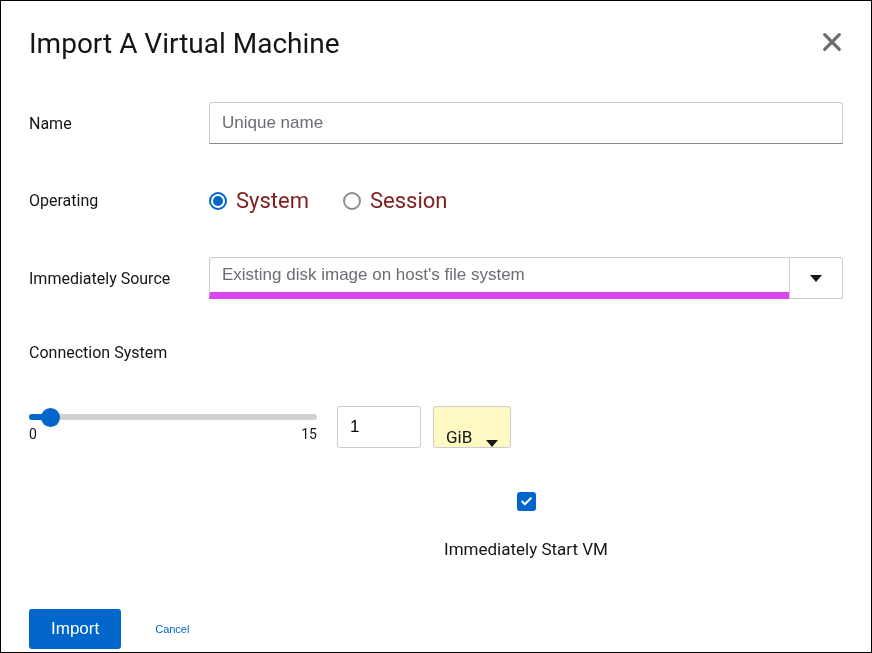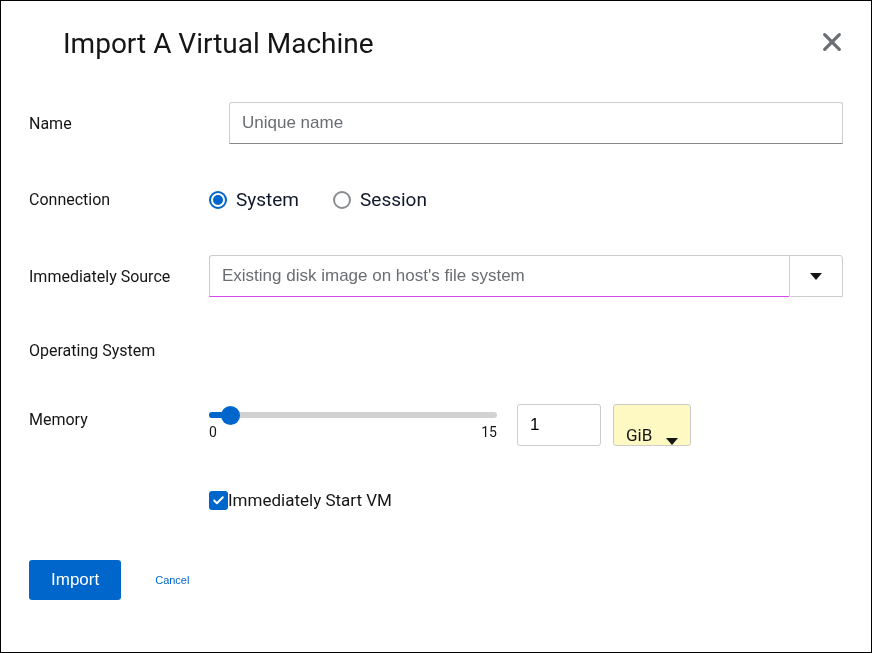--- a/index.html
+++ b/index.html
@@ -20,21 +20,20 @@
     .header {
       display: flex;
       justify-content: space-between;
       align-items: center;
       margin-bottom: 42px;
     }
     .title {
       font-size: 28px;
       font-weight: 400;
       color: #151515;
-      margin-left: 34px;
     }
     .close-icon {
       font-size: 26px;
       color: #6a6e73;
       cursor: pointer;
       line-height: 1;
     }
     .form-row {
       display: flex;
       align-items: center;
@@ -55,21 +54,20 @@
     .text-input {
       width: 100%;
       height: 42px;
       border: 1px solid #ccc;
       border-bottom: 1px solid #888;
       border-radius: 3px 3px 0 0;
       padding: 0 12px;
       font-size: 17px;
       color: #151515;
       outline: none;
-      margin-left: 20px;
     }
     .text-input::placeholder {
       color: #6a6e73;
     }
     .radio-group {
       display: flex;
       gap: 34px;
       align-items: center;
     }
     .radio-item {
@@ -92,32 +90,32 @@
       border-color: #0066cc;
     }
     .radio-circle.checked::after {
       content: "";
       width: 10px;
       height: 10px;
       border-radius: 50%;
       background: #0066cc;
     }
     .radio-label {
-      font-size: 19px;
-      color: #0f172a;
+      font-size: 22px;
+      color: #7f1d1d;
     }
     .combo {
       display: flex;
       width: 100%;
     }
     .combo-input {
       flex: 1;
       height: 42px;
       border: 1px solid #ccc;
-      border-bottom: 1px solid #d946ef;
+      border-bottom: 7px solid #d946ef;
       border-right: none;
       border-radius: 3px 0 0 0;
       padding: 0 12px;
       font-size: 17px;
       color: #151515;
       outline: none;
     }
     .combo-input::placeholder {
       color: #6a6e73;
     }
@@ -203,22 +201,23 @@
       align-items: flex-end;
       gap: 14px;
       cursor: pointer;
       font-size: 17px;
       background: #fef9c3;
     }
     .checkbox-row {
       margin-left: 180px;
       display: flex;
       align-items: center;
-      gap: 0;
+      gap: 28px;
       margin-bottom: 50px;
+      flex-direction: column;
     }
     .checkbox-box {
       width: 19px;
       height: 19px;
       border-radius: 3px;
       background: #0066cc;
       display: flex;
       align-items: center;
       justify-content: center;
       cursor: pointer;
@@ -267,21 +266,21 @@
 </div>
 
 <div class="form-row">
   <div class="form-label">Name</div>
   <div class="form-control-area">
     <input type="text" class="text-input" placeholder="Unique name" style="">
   </div>
 </div>
 
 <div class="form-row">
-  <div class="form-label">Connection</div>
+  <div class="form-label">Operating</div>
   <div class="form-control-area">
     <div class="radio-group">
       <label class="radio-item">
         <span class="radio-circle checked"></span>
         <span class="radio-label">System</span>
       </label>
       <label class="radio-item">
         <span class="radio-circle"></span>
         <span class="radio-label">Session</span>
       </label>
@@ -295,25 +294,24 @@
     <div class="combo">
       <input type="text" class="combo-input" placeholder="Existing disk image on host's file system" style="">
       <div class="combo-button">
         <span class="caret-down"></span>
       </div>
     </div>
   </div>
 </div>
 
 <div class="form-row">
-  <div class="form-label">Operating System</div>
+  <div class="form-label">Connection System</div>
 </div>
 
 <div class="form-row memory-row">
-  <div class="form-label">Memory</div>
   <div class="form-control-area" style="align-items:flex-start;">
     <div class="slider-wrap">
       <div class="slider-track">
         <div class="slider-fill"></div>
         <div class="slider-thumb"></div>
       </div>
       <div class="slider-labels">
         <span>0</span>
         <span>15</span>
       </div>

